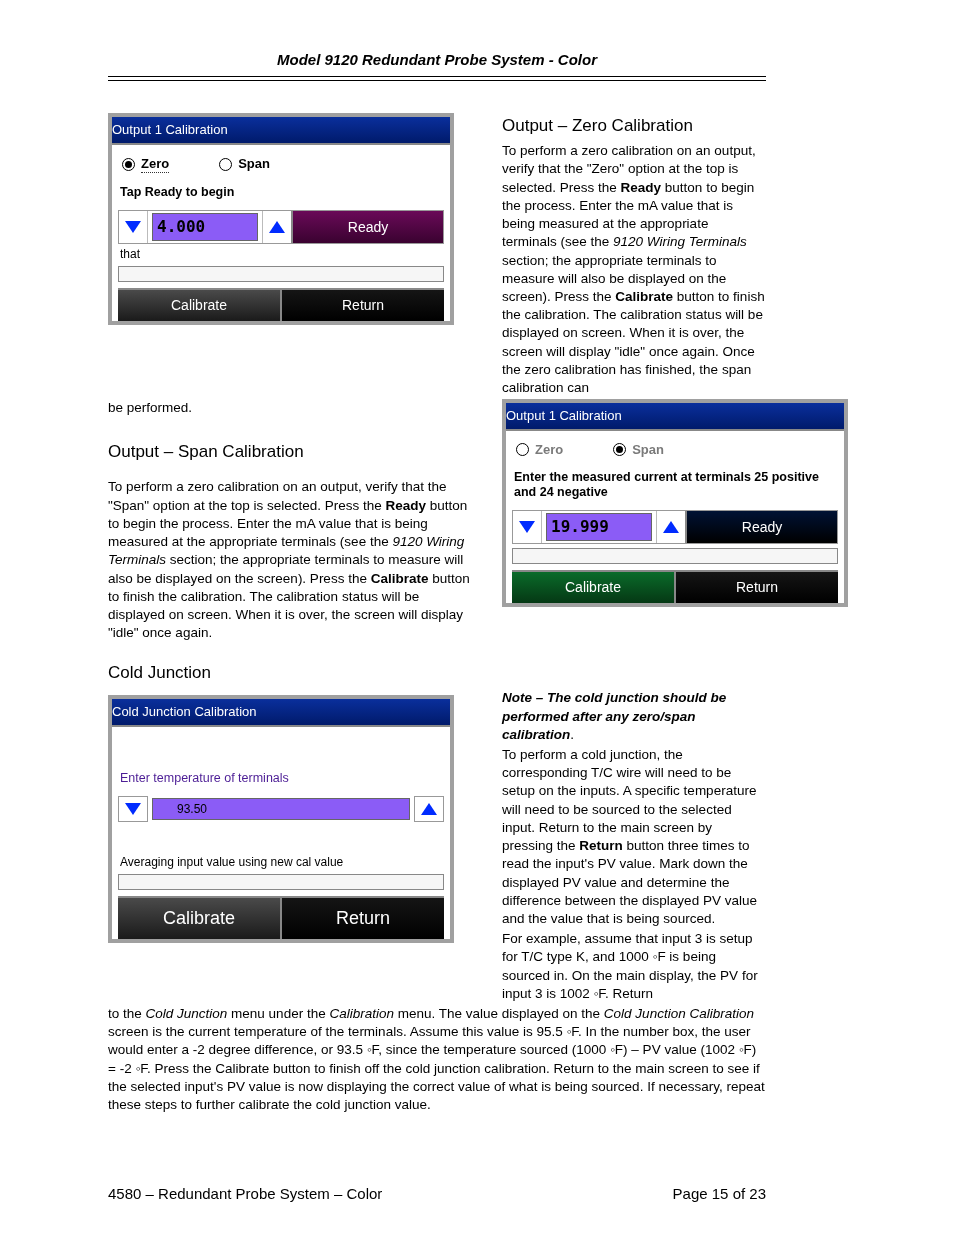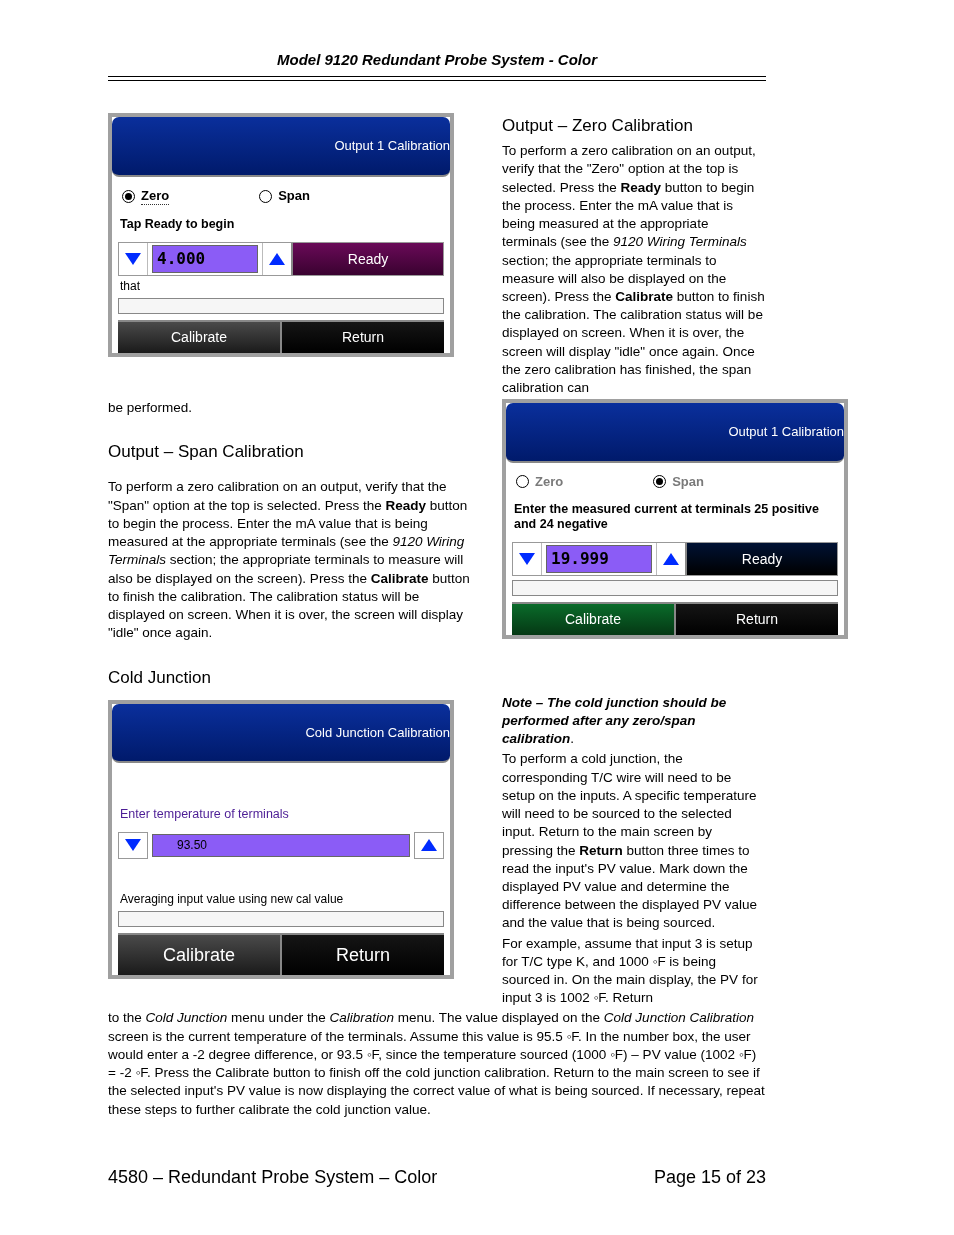--- a/index.html
+++ b/index.html
@@ -56,33 +56,32 @@
     box-sizing: border-box;
     border: 4px solid #a0a0a0;
     background: #fff;
     font-family: Arial, sans-serif;
     color: #000;
     margin: 6px 0 10px 0;
   }
   .hmi-title {
     background: linear-gradient(#0a2f9c, #001a6b);
     color: #fff;
-    text-align: right;
-    padding: 20px 0;
+    text-align: left;
+    padding: 4px 0;
     font-size: 13px;
     border-bottom: 2px solid #888;
-    border-radius: 7px;
   }
   .hmi-body {
     padding: 4px 6px 0 6px;
     font-size: 13px;
   }
   .radio-row {
     display: flex;
-    gap: 90px;
+    gap: 50px;
     padding: 6px 4px 12px 4px;
   }
   .radio {
     display: inline-flex;
     align-items: center;
     gap: 6px;
   }
   .radio-o {
     width: 13px; height: 13px;
     border: 1.5px solid #000;
@@ -188,26 +187,26 @@
     cursor: pointer;
   }
   .btn.calib-grey { background: linear-gradient(#4a4a4a, #1a1a1a); }
   .btn.calib-green { background: linear-gradient(#0a6b2a, #053814); }
   .btn.return { background: linear-gradient(#151515, #000); border-left: 2px solid #888; }
 
   .btn-row.big .btn { font-size: 18px; padding: 8px 0; }
 
   .footer {
     position: absolute;
-    bottom: 46px;
+    bottom: 31px;
     left: 108px;
     right: 98px;
     display: flex;
     justify-content: space-between;
-    font-size: 18px;
+    font-size: 15px;
   }
 </style>
 </head>
 <body>
 
 <div class="page">
   <div class="page-title">Model 9120 Redundant Probe System - Color</div>
   <hr class="hr-dbl">
 
   <div class="two-col">

